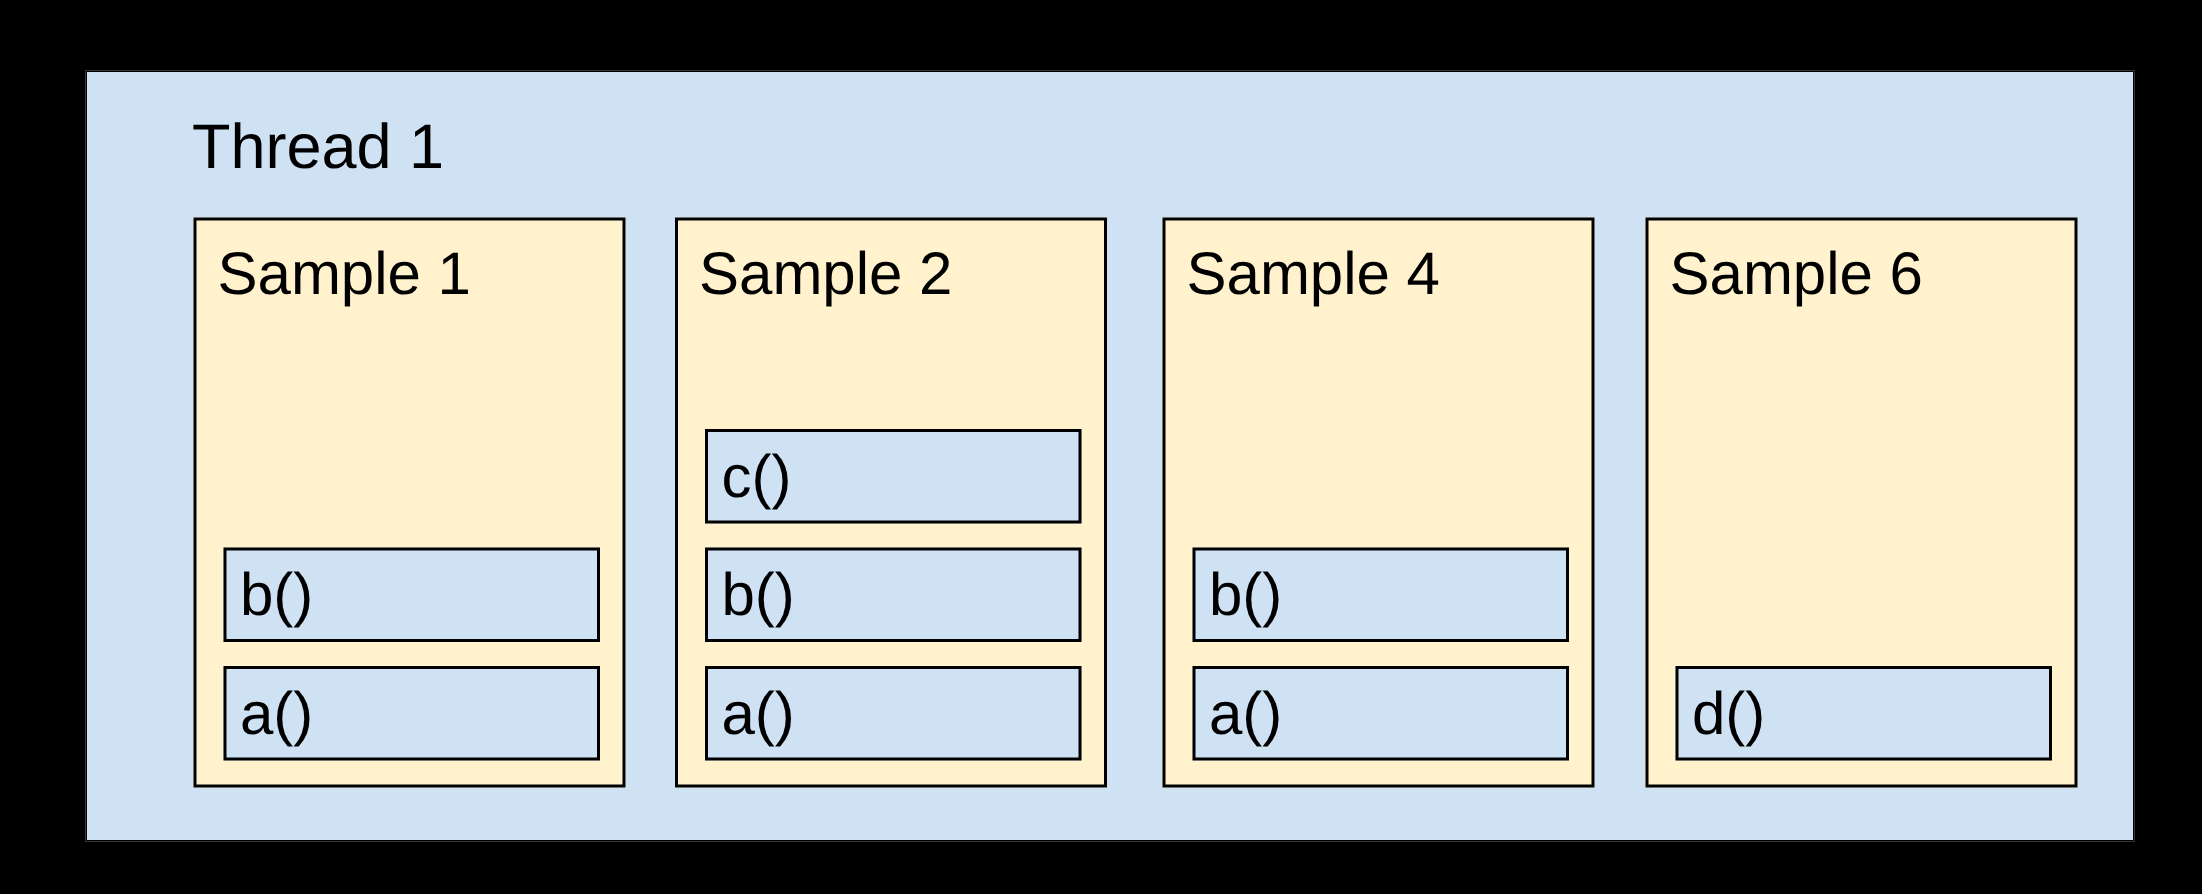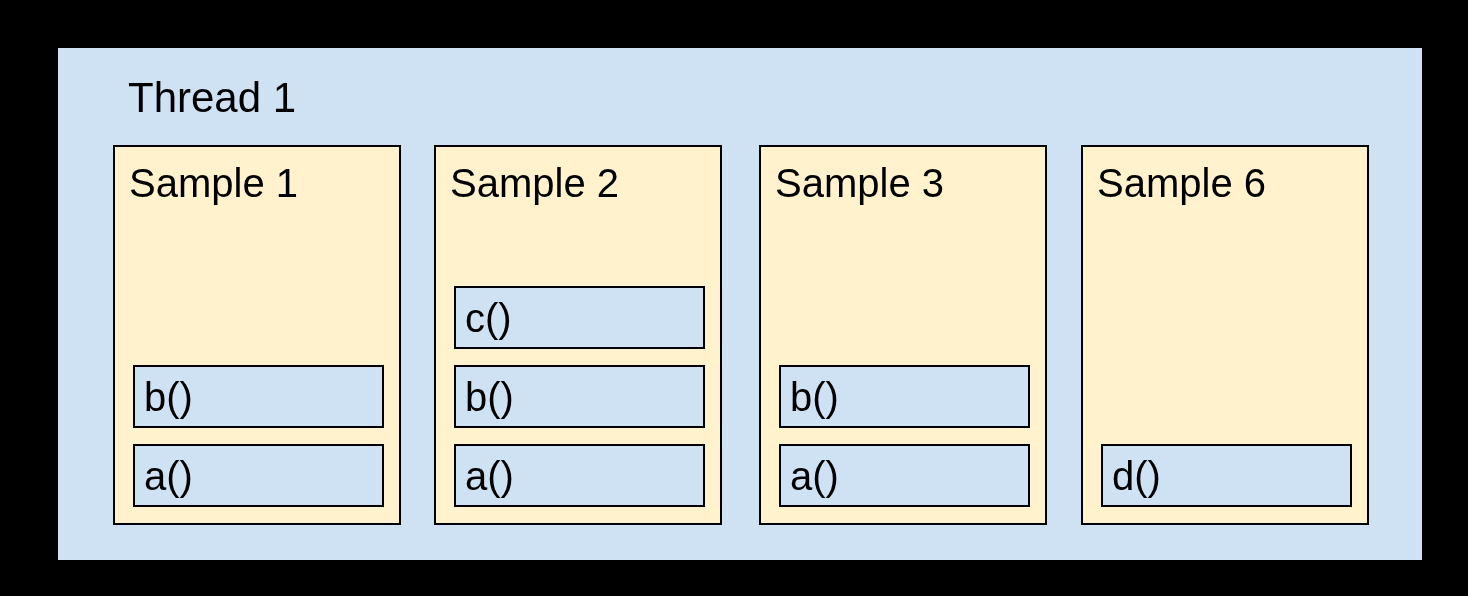--- a/index.html
+++ b/index.html
@@ -40,20 +40,21 @@
     white-space: nowrap;
   }
   .sample-box {
     position: absolute;
     top: 97px;
     width: 288px;
     height: 380px;
     background: #fff2cc;
     border: 2px solid #000000;
     box-sizing: border-box;
+    margin-left: 16px;
   }
   .sample-1 { left: 55px; }
   .sample-2 { left: 376px; }
   .sample-3 { left: 701px; }
   .sample-4 { left: 1023px; }
   .sample-label {
     position: absolute;
     left: 14px;
     top: 12px;
     font-size: 40px;
@@ -102,21 +103,21 @@
     <div class="sample-box sample-2">
       <div class="sample-label">Sample 2</div>
       <div class="frames">
         <div class="frame">c()</div>
         <div class="frame">b()</div>
         <div class="frame">a()</div>
       </div>
     </div>
 
     <div class="sample-box sample-3">
-      <div class="sample-label">Sample 3</div>
+      <div class="sample-label">Sample 4</div>
       <div class="frames">
         <div class="frame">b()</div>
         <div class="frame">a()</div>
       </div>
     </div>
 
     <div class="sample-box sample-4">
       <div class="sample-label">Sample 6</div>
       <div class="frames">
         <div class="frame">d()</div>

